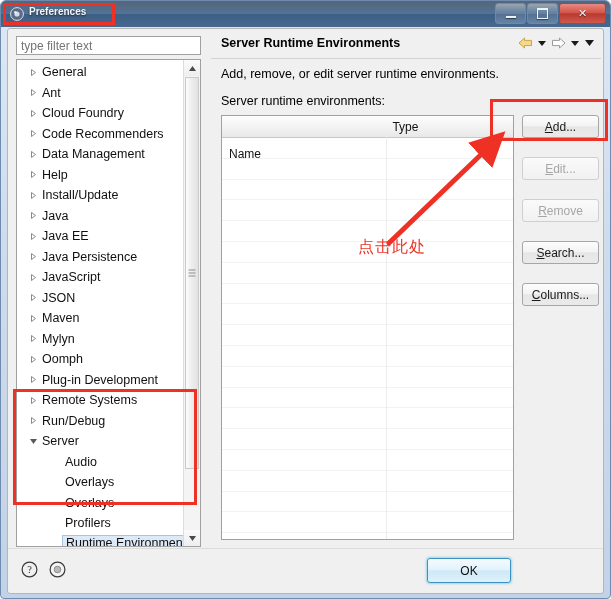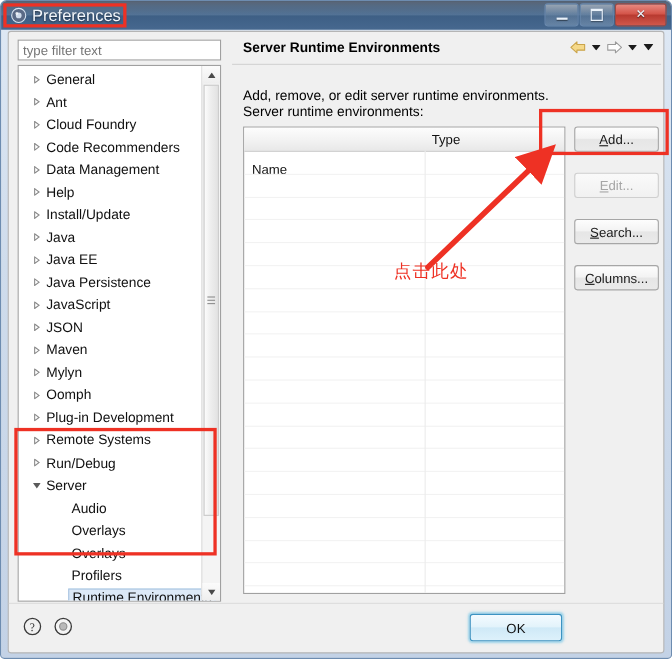--- a/index.html
+++ b/index.html
@@ -35,23 +35,24 @@
   #titlebar .gloss {
     position: absolute; left: 0; top: 0; width: 100%; height: 13px;
     background: linear-gradient(to bottom, rgba(255,255,255,.22), rgba(255,255,255,.03));
   }
   .title-icon {
     position: absolute; left: 8px; top: 5px;
     width: 16px; height: 16px;
   }
   .title-text {
     position: absolute; left: 28px; top: 5px;
-    font-size: 15px; color: #f2f6fb;
+    font-size: 10px; color: #f2f6fb;
     text-shadow: 0 1px 2px rgba(0,0,0,.65);
     white-space: nowrap;
+    font-weight: bold;
   }
   .win-btns {
     position: absolute; right: 4px; top: 2px;
     display: flex; gap: 1px; align-items: center;
   }
   .win-btn {
     width: 29px; height: 19px;
     border: 1px solid #6a89ad;
     border-radius: 3px;
     background: linear-gradient(to bottom, rgba(255,255,255,.40), rgba(255,255,255,.10) 48%, rgba(180,200,220,.30));
@@ -180,21 +181,21 @@
   }
   #nav-icons {
     position: absolute; right: 6px; top: 4px;
     display: flex; align-items: center; gap: 2px;
   }
   .nav-ic { width: 17px; height: 16px; display: flex; align-items: center; justify-content: center; }
   .nav-caret { width: 12px; height: 16px; display: flex; align-items: center; justify-content: center; }
 
   #pane-desc {
     position: absolute; left: 10px; top: 36px;
-    font-size: 12.5px; color: #000; margin-top: 13px;
+    font-size: 12.5px; color: #000;
   }
   #table-label {
     position: absolute; left: 10px; top: 63px;
     font-size: 12.5px; color: #000;
   }
 
   
   #table-box {
     position: absolute; left: 10px; top: 84px;
     width: 293px; height: 425px;
@@ -597,20 +598,21 @@
             <div class="trow"></div>
             <div class="trow"></div>
             <div class="trow"></div>
           </div>
         <div id="col-divider"></div>
       </div>
 
       <div id="btn-col">
         <button class="pbtn"><u>A</u>dd...</button>
         <button class="pbtn disabled"><u>E</u>dit...</button>
+        <button class="pbtn disabled"><u>R</u>emove</button>
         <button class="pbtn"><u>S</u>earch...</button>
         <button class="pbtn"><u>C</u>olumns...</button>
       </div>
     </div>
 
     <div id="bottom-bar">
       <span id="help-icon">
         <svg width="17" height="17" viewBox="0 0 17 17">
           <circle cx="8.5" cy="8.5" r="7.4" fill="none" stroke="#3a3a3a" stroke-width="1.2"></circle>
           <text x="8.5" y="12.4" font-size="10.5" font-family="Liberation Serif, serif" text-anchor="middle" fill="#2a2a2a">?</text>

